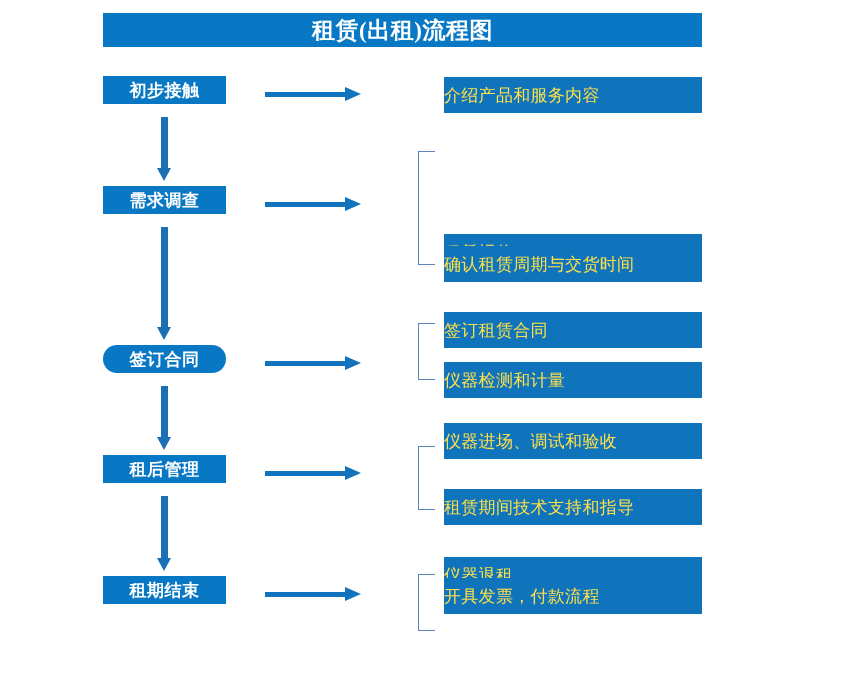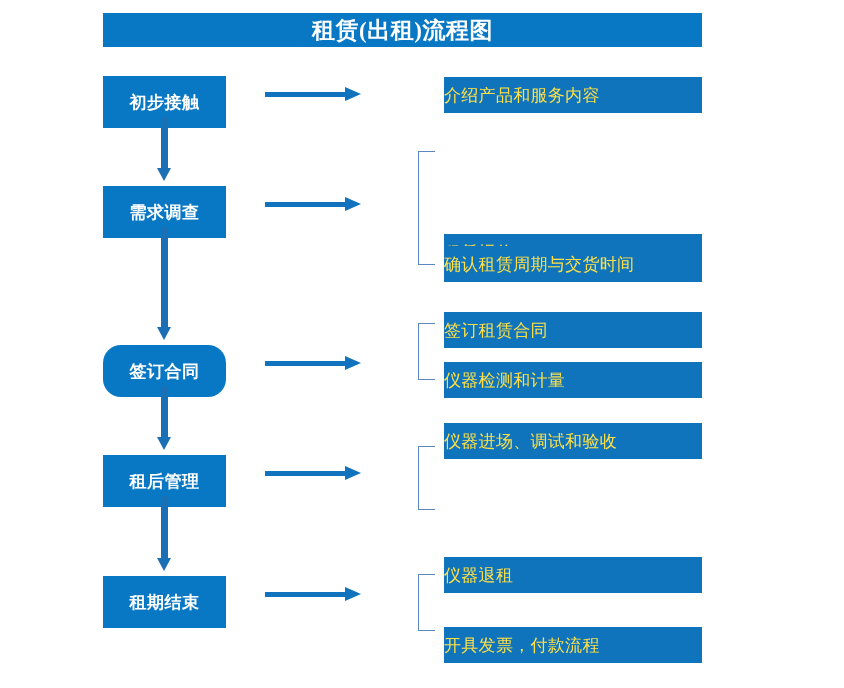--- a/index.html
+++ b/index.html
@@ -33,21 +33,21 @@
     color: #ffffff;
     font-size: 23px;
     font-weight: bold;
     letter-spacing: 0.5px;
     font-family: "Liberation Serif", "DejaVu Serif", serif;
   }
   .stage-box {
     position: absolute;
     left: 103px;
     width: 123px;
-    height: 52px;
+    height: 28px;
     background: #0878c4;
     display: flex;
     align-items: center;
     justify-content: center;
   }
   .stage-box .stage-text {
     color: #ffffff;
     font-size: 17px;
     font-weight: bold;
     letter-spacing: 0.5px;
@@ -206,20 +206,23 @@
   </div>
   <div class="detail-box" style="top:312px;">
     <span class="detail-text">签订租赁合同</span>
   </div>
   <div class="detail-box" style="top:362px;">
     <span class="detail-text">仪器检测和计量</span>
   </div>
   <div class="detail-box" style="top:423px;">
     <span class="detail-text">仪器进场、调试和验收</span>
   </div>
+  <div class="detail-box" style="top:489px;">
+    <span class="detail-text">租赁期间技术支持和指导</span>
+  </div>
   <div class="detail-box" style="top:557px;text-align:center;">
     <span class="detail-text">仪器退租</span>
   </div>
-  <div class="detail-box" style="top:627px;">
+  <div class="detail-box" style="top:578px;">
     <span class="detail-text">开具发票，付款流程</span>
   </div>
 
 </div>
 
 </body></html>

